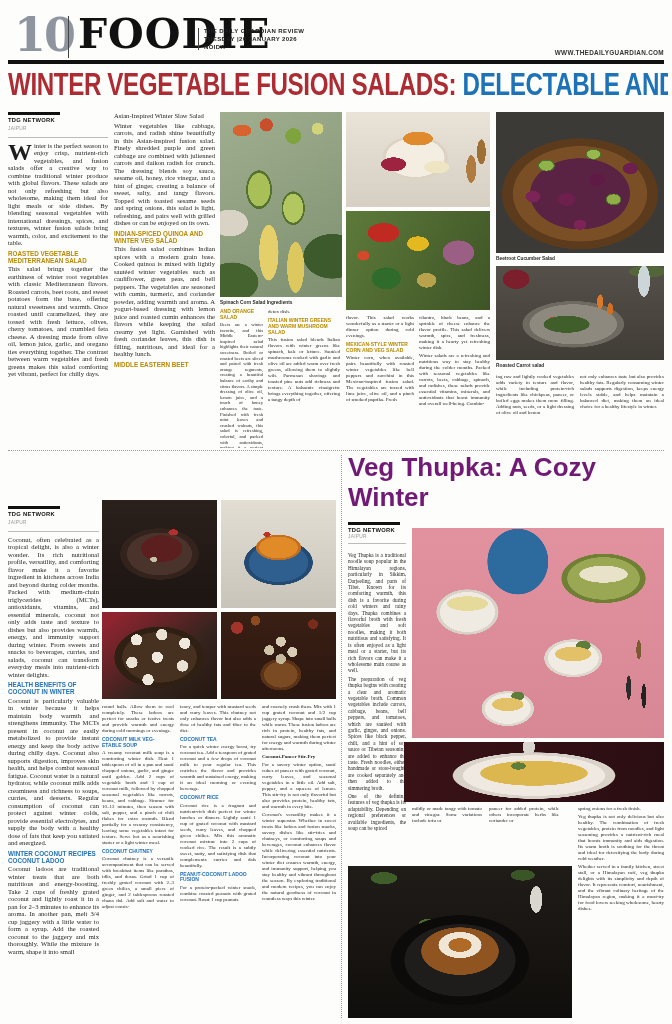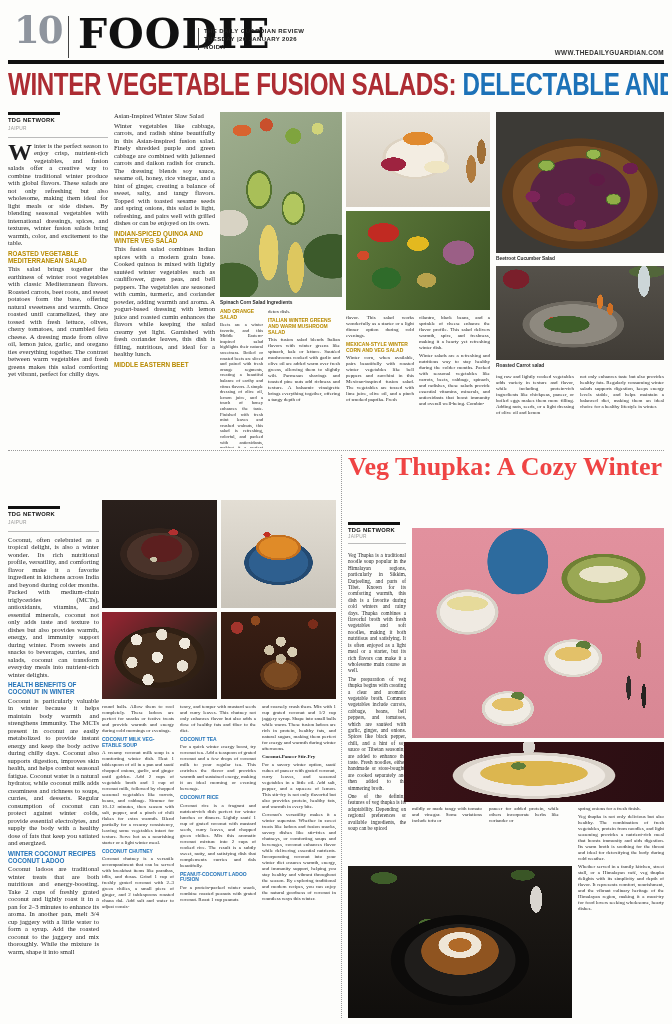--- a/index.html
+++ b/index.html
@@ -1,33 +1,33 @@
 <!DOCTYPE html>
 <html><head>
 <meta charset="utf-8">
 <style>
   html,body{margin:0;padding:0;background:#e9e9e9;}
   .page{position:relative;width:672px;height:1024px;background:#fdfdfb;margin:0 auto;overflow:hidden;
         font-family:"Liberation Serif",serif;color:#1d1d1f;}
   .abs{position:absolute;}
   
-  .pageno{font-family:"DejaVu Serif",serif;font-weight:bold;font-size:37px;color:#8f959e;letter-spacing:-2px;}
+  .pageno{font-family:"DejaVu Serif",serif;font-weight:bold;font-size:46px;color:#8f959e;letter-spacing:-2px;}
   .masthead{font-family:"DejaVu Serif",serif;font-weight:bold;font-size:41px;color:#111;letter-spacing:1px;}
   .vrule{width:1px;background:#444;}
   .pubinfo{font-family:"Liberation Sans",sans-serif;font-weight:bold;font-size:6px;line-height:8px;color:#222;letter-spacing:.4px;}
   .website{font-family:"Liberation Sans",sans-serif;font-weight:bold;font-size:6.4px;color:#333;letter-spacing:.3px;}
   .blackrule{height:3.5px;background:#111;}
   
   .mainhead{font-family:"Liberation Sans",sans-serif;font-weight:bold;font-size:31px;white-space:nowrap;
             transform:scaleX(.78);transform-origin:top left;letter-spacing:-.5px;}
   .hl-red{color:#ad2c33;}
   .hl-blue{color:#1d72b8;}
   .cochead{font-family:"Liberation Sans",sans-serif;font-weight:bold;font-size:22px;line-height:23px;color:#ee7f2d;
            transform:scaleX(.82);transform-origin:top left;white-space:nowrap;letter-spacing:-.3px;}
-  .thuphead{font-family:Liberation Serif, serif;font-weight:bold;font-size:26px;line-height:30px;color:#ef4444;}
+  .thuphead{font-family:Liberation Sans, sans-serif;font-weight:bold;font-size:26px;line-height:30px;color:#701a75;}
   
   .byline{font-family:"Liberation Sans",sans-serif;}
   .byline .bar{width:52px;height:2.5px;background:#111;margin-bottom:2px;}
   .byline .net{font-weight:bold;font-size:5.8px;color:#111;letter-spacing:.3px;}
   .byline .loc{font-size:4.8px;color:#999;margin-top:1px;letter-spacing:.3px;}
   .byline .thin{height:1px;border-bottom:1px solid #bbb;margin-top:3px;}
   
   .col{overflow:hidden;text-align:justify;}
   .t-lg{font-size:6.6px;line-height:7.5px;}
   .t-md{font-size:5px;line-height:6px;}

